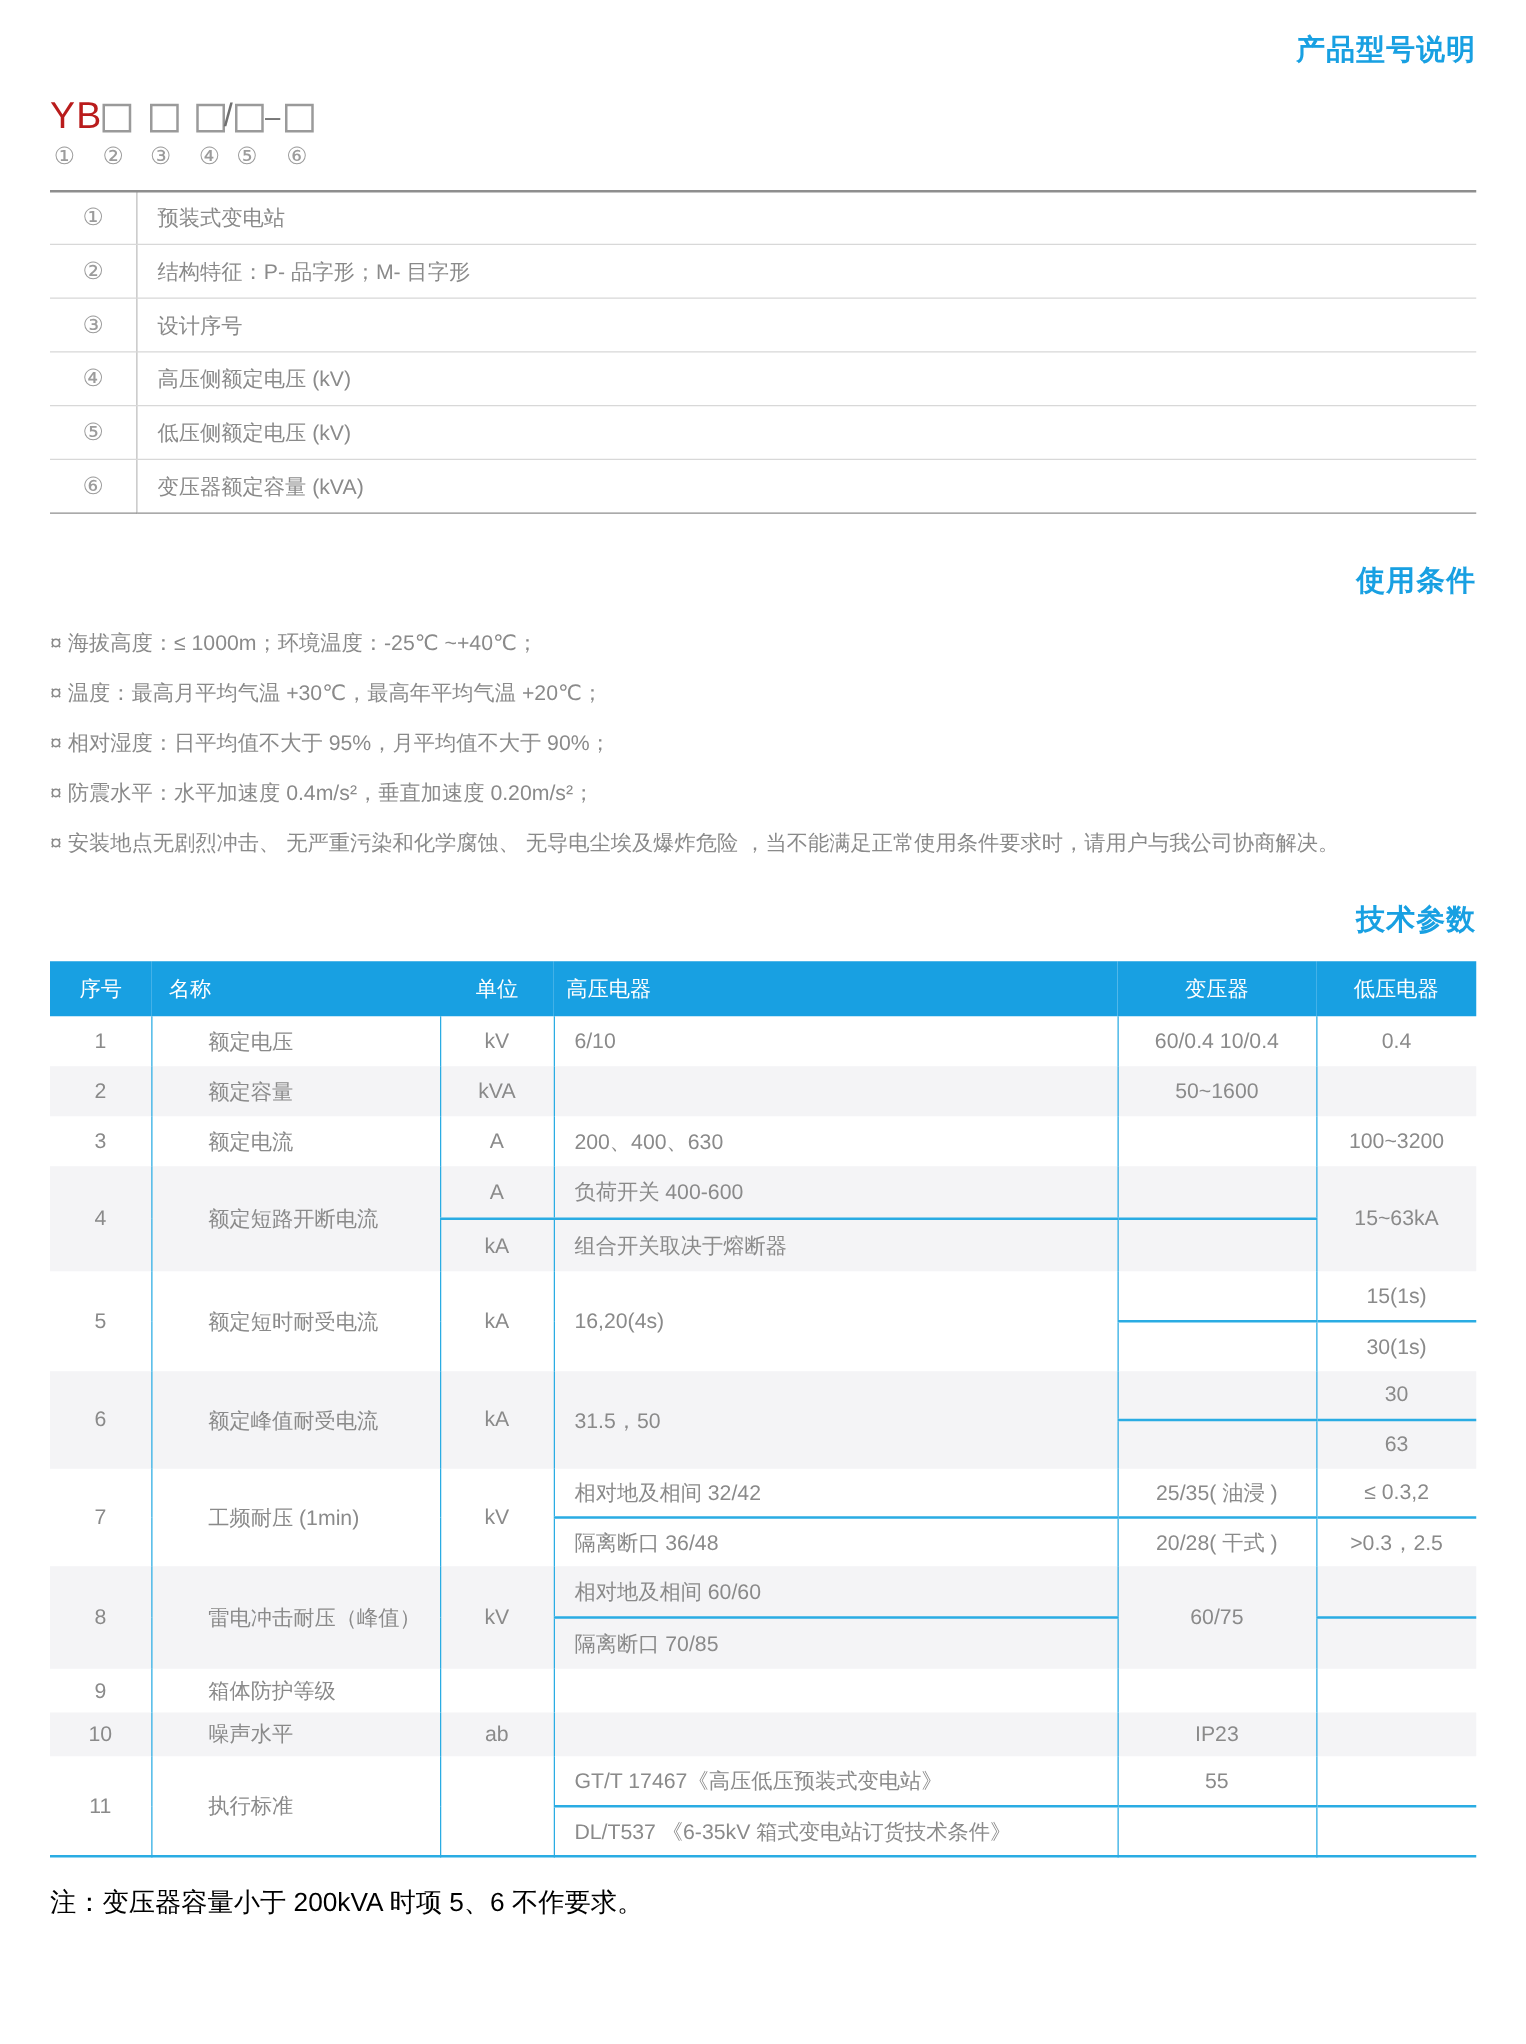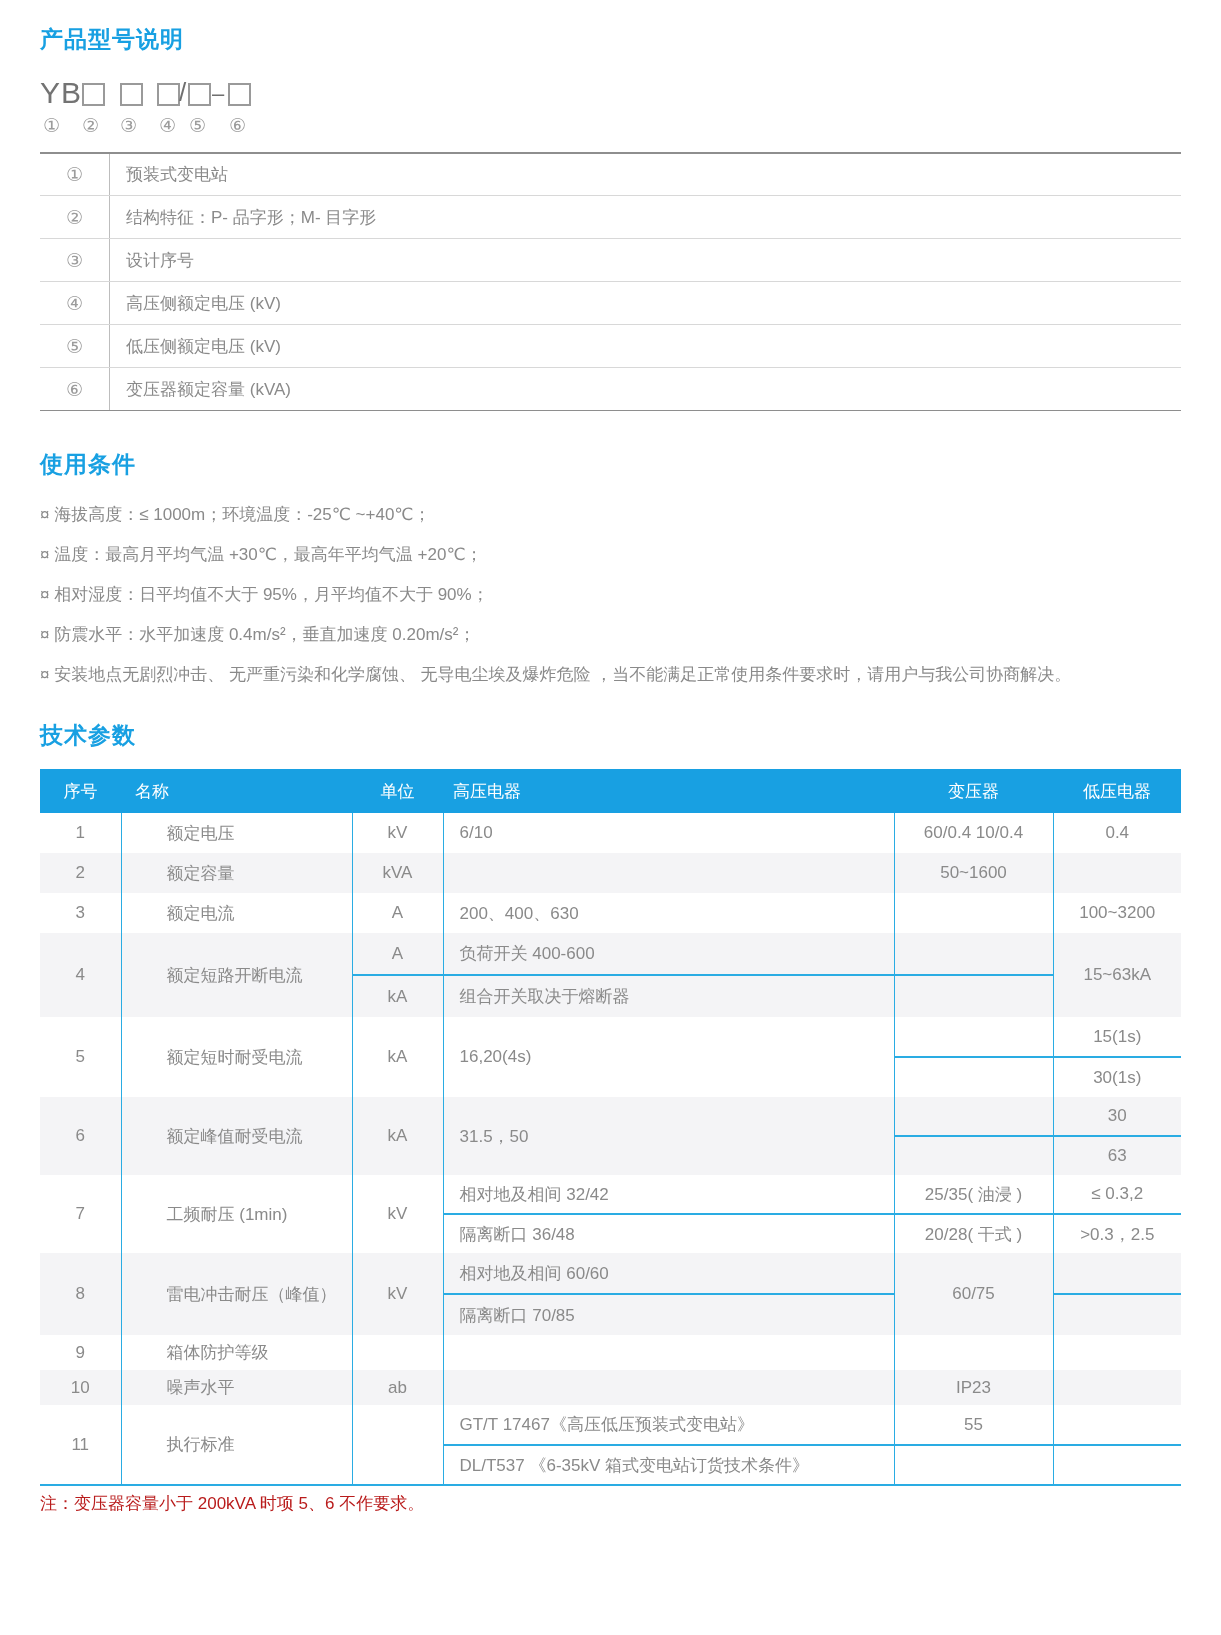--- a/index.html
+++ b/index.html
@@ -5,27 +5,27 @@
   html,body{margin:0;padding:0;background:#ffffff;}
   body{
     width:1221px;height:1635px;overflow:hidden;
     font-family:"Liberation Sans","DejaVu Sans",sans-serif;
     color:#8a8a8a;-webkit-font-smoothing:antialiased;
   }
   .page{padding:26px 40px 0 40px;width:1141px;}
 
   .sec-title{
     color:#18A0E2;font-size:23px;font-weight:bold;letter-spacing:1px;
-    margin:0;line-height:1.2;
+    margin:0;line-height:1.2;text-align:right;
   }
 
   
   .model{position:relative;height:64px;margin-top:22px;}
   .model .sym-row{position:absolute;top:0;left:0;height:36px;width:100%;}
-  .model .prefix{position:absolute;left:0;top:0;font-size:30px;color:#737373;letter-spacing:1px;}
+  .model .prefix{position:absolute;left:0;top:0;font-size:30px;color:#b91c1c;letter-spacing:1px;}
   .model .box{position:absolute;top:7px;width:19px;height:19px;border:2px solid #9a9a9a;background:#fff;}
   .model .sep{position:absolute;top:1px;font-size:26px;color:#6f6f6f;}
   .model .dash{position:absolute;top:5px;font-size:22px;color:#6f6f6f;}
   .model .circ-row{position:absolute;top:38px;left:0;height:24px;width:100%;}
   .model .circ{position:absolute;top:0;font-size:19px;color:#9c9c9c;}
 
   
   table{border-collapse:collapse;}
   .legend{width:1141px;margin-top:12px;border-top:2px solid #8e8e8e;}
   .legend tr{height:43px;}
@@ -53,21 +53,21 @@
   .tech td.c1{text-align:center;}
   .tech td.c2{text-align:left;padding-left:45px;}
   .tech td.c3{text-align:center;margin-top:24px;}
   .tech td.c4{text-align:left;padding-left:16px;}
   .tech td.c5{text-align:center;}
   .tech td.c6{text-align:center;}
   .tech tr.alt td{background:#F4F4F6;}
   .tech td.sep{border-bottom:2px solid #2AACE3;}
   .h40{height:40px;} .h42{height:42px;} .h39{height:39px;} .h41{height:41px;} .h35{height:35px;}
 
-  .note{margin-top:6px;font-size:17px;color:#b91c1c;}
+  .note{margin-top:22px;font-size:21px;color:#000000;}
 </style>
 </head>
 <body>
 
 <div class="page">
 
   <h2 class="sec-title">产品型号说明</h2>
 
   <div class="model">
     <div class="sym-row">

